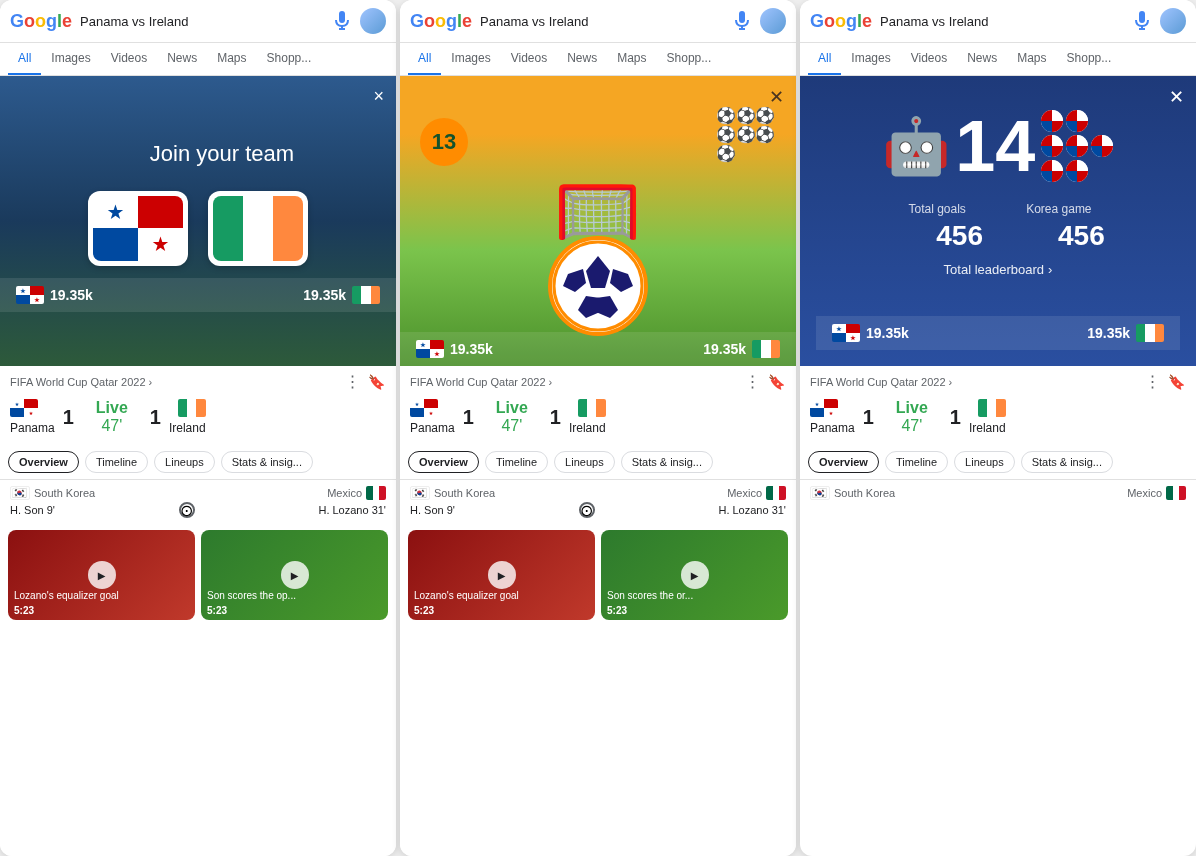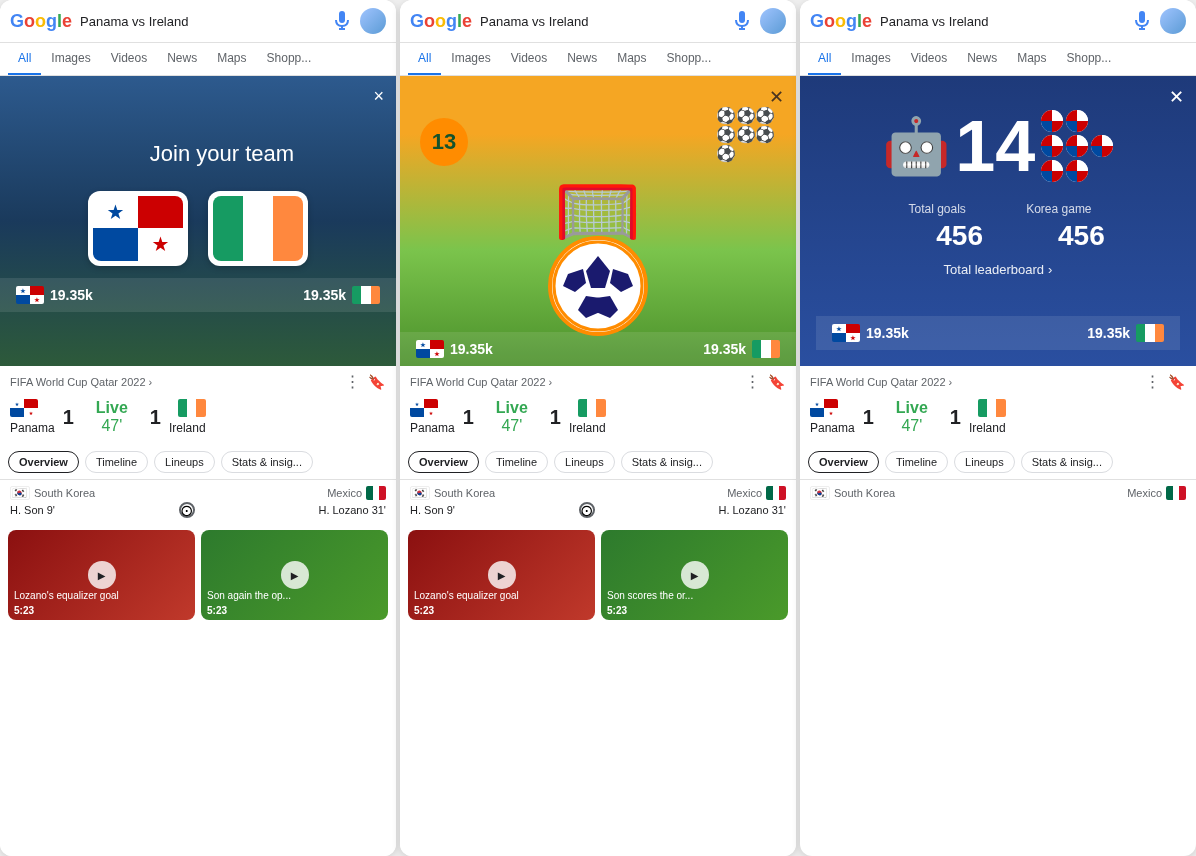--- a/index.html
+++ b/index.html
@@ -650,21 +650,21 @@
 
   <div class="video-row">
     <div class="video-card video-bg-red">
       <div class="play-btn-overlay">▶</div>
       <span class="video-duration">5:23</span>
       <span class="video-title">Lozano's equalizer goal</span>
     </div>
     <div class="video-card video-bg-green">
       <div class="play-btn-overlay">▶</div>
       <span class="video-duration">5:23</span>
-      <span class="video-title">Son again the op...</span>
+      <span class="video-title">Son scores the op...</span>
     </div>
   </div>
 </div>
 
 <div class="phone-panel">
 
   <div class="search-bar">
     <span class="google-logo">
       <span class="g-blue">G</span><span class="g-red">o</span><span class="g-yellow">o</span><span class="g-blue">g</span><span class="g-green">l</span><span class="g-red">e</span>
     </span>

